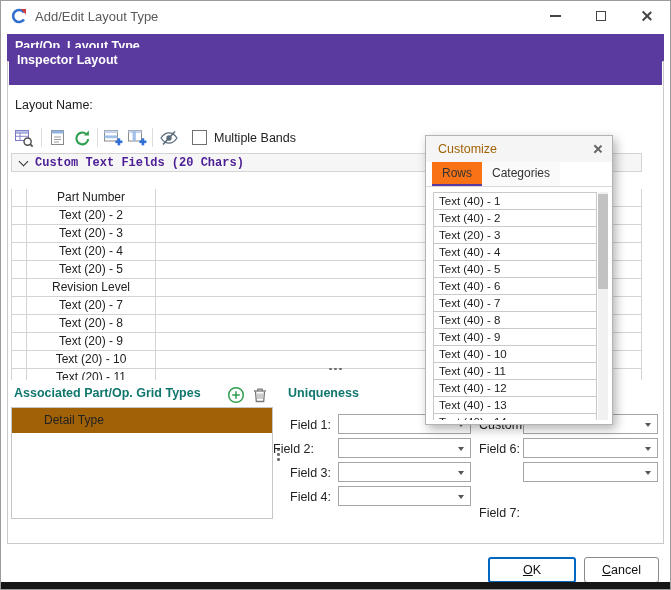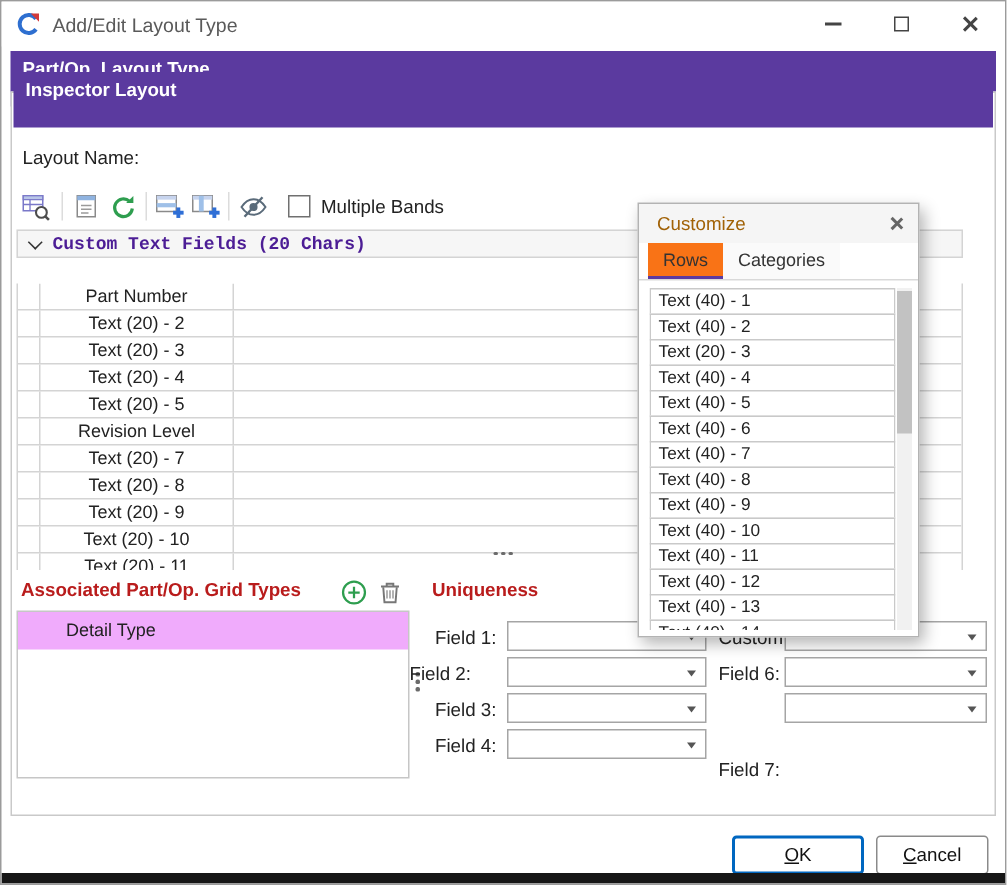--- a/index.html
+++ b/index.html
@@ -43,23 +43,23 @@
   .grid-row .ind { width:15px; border-right:1px solid #d4d4d4; }
   .grid-row .lbl { width:129px; border-right:1px solid #d4d4d4; text-align:center; line-height:17px; }
   .grid-row .val { flex:1; }
 
   .dots-h { width:2.5px; height:2.5px; border-radius:50%; background:#6b6b6b; box-shadow:5px 0 0 #6b6b6b, 10px 0 0 #6b6b6b; }
   .dots-v { width:2.5px; height:2.5px; border-radius:50%; background:#6b6b6b; box-shadow:0 5px 0 #6b6b6b, 0 10px 0 #6b6b6b; }
 
   
   .listbox { position:absolute; left:10px; top:406px; width:262px; height:112px; border:1px solid #c6c6c6; background:#fff; }
   .list-item { height:25px; line-height:25px; padding-left:8px; font-size:12px; color:#222; }
-  .list-item.selected { background:#f0abfc;padding-left:32px; }
-
-  .sec-title { position:absolute; font-size:12.5px; font-weight:bold; color:#b91c1c; }
+  .list-item.selected { background:#a16207;padding-left:32px; }
+
+  .sec-title { position:absolute; font-size:12.5px; font-weight:bold; color:#0f766e; }
   .fld-label { position:absolute; font-size:12.5px; color:#222; }
   .combo { position:absolute; height:20px; border:1px solid #a5a5a5; background:#fff; }
   .combo::after { content:""; position:absolute; right:6px; top:8px; border-left:3.5px solid transparent; border-right:3.5px solid transparent; border-top:4.5px solid #555; }
 
   
   .customize { position:absolute; left:424px; top:134px; width:188px; height:290px; background:#fff; border:1px solid #b3b3b3; box-shadow:3px 4px 10px rgba(0,0,0,.3); z-index:10; }
   .cz-titlebar { position:relative; height:26px; background:#f5f5f5; }
   .cz-title { position:absolute; left:12px; top:6px; font-size:12.5px; color:#a16207; }
   .cz-tabs { position:absolute; left:0; right:0; top:26px; height:25px; border-bottom:1px solid #d9d9d9; display:flex; padding-left:6px; background:#fff; }
   .tab { padding:0 10px; font-size:12px; line-height:23px; color:#333; background:#fafafa; }

